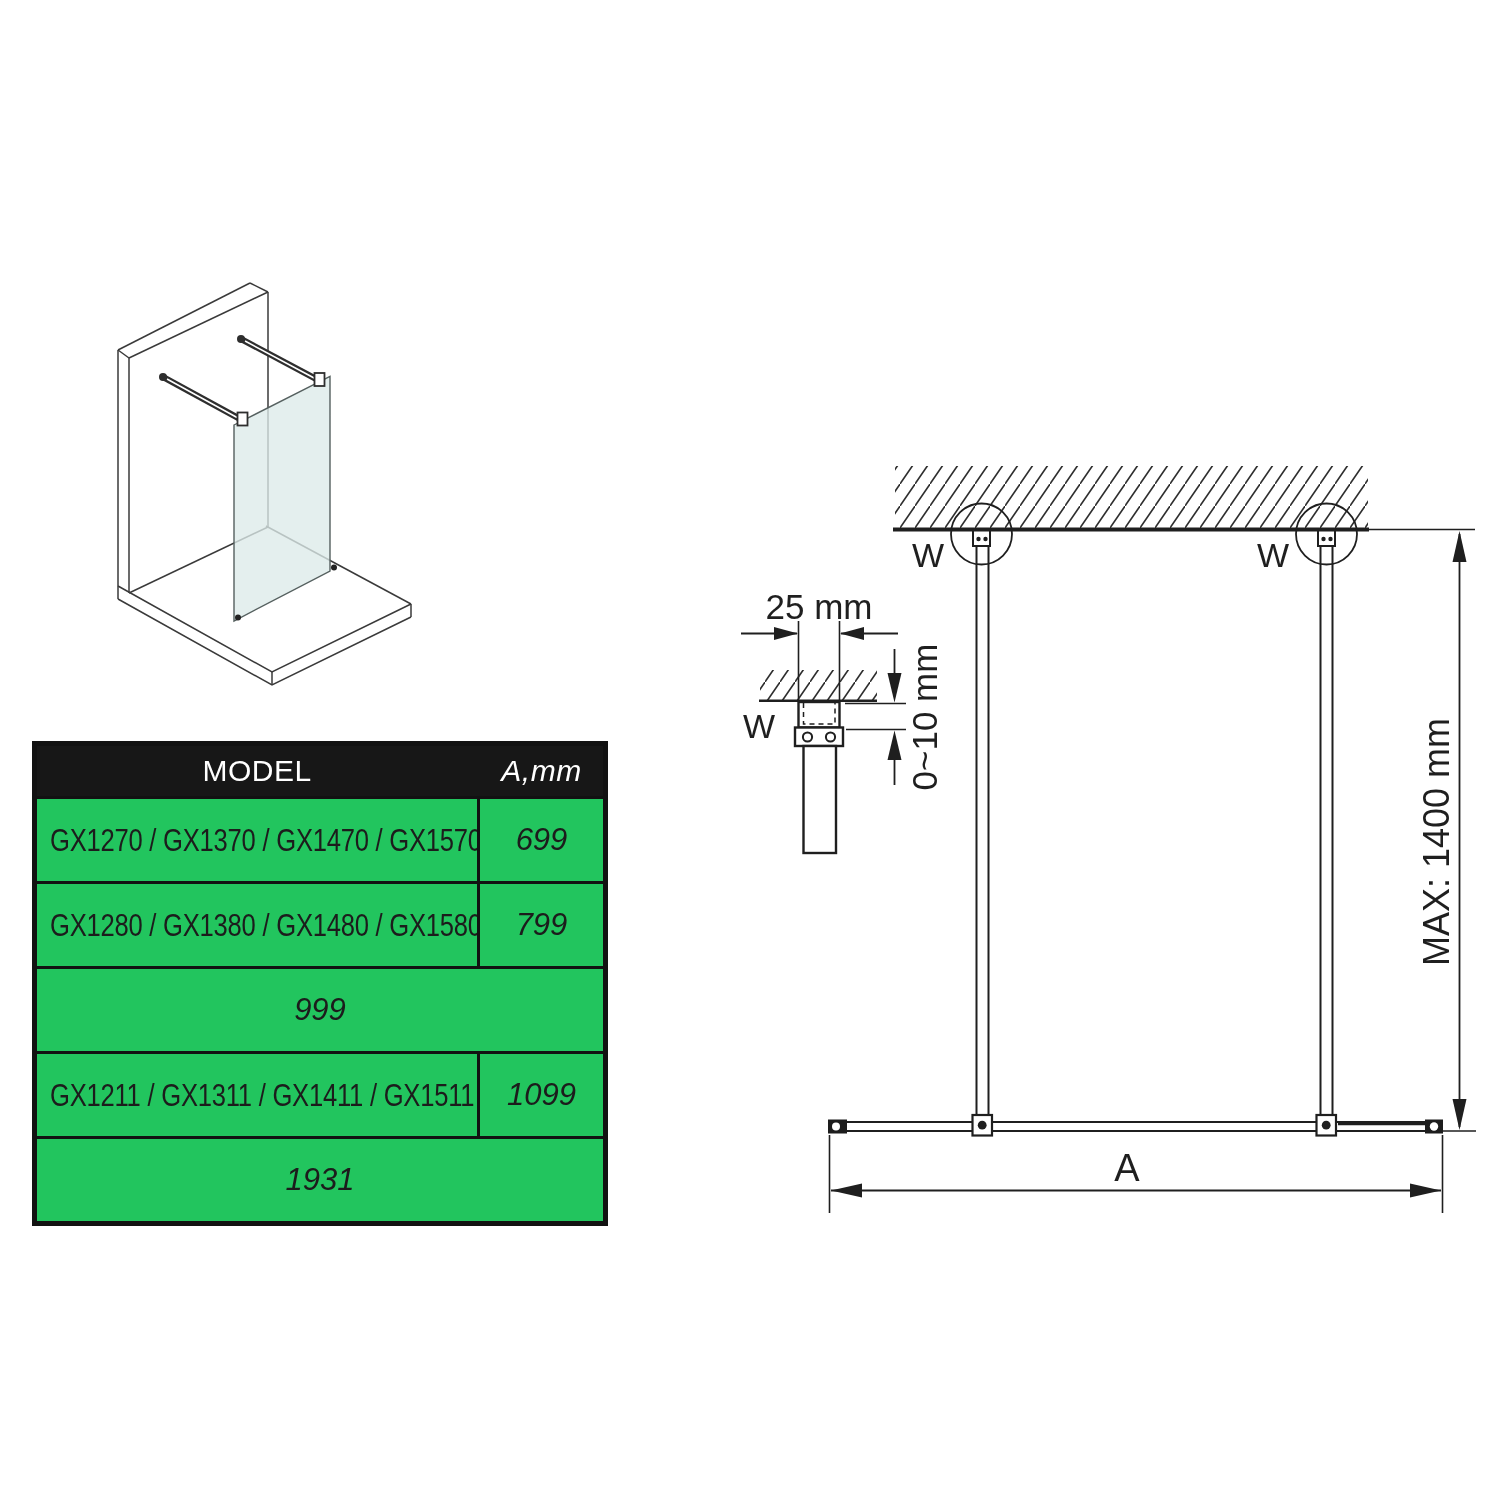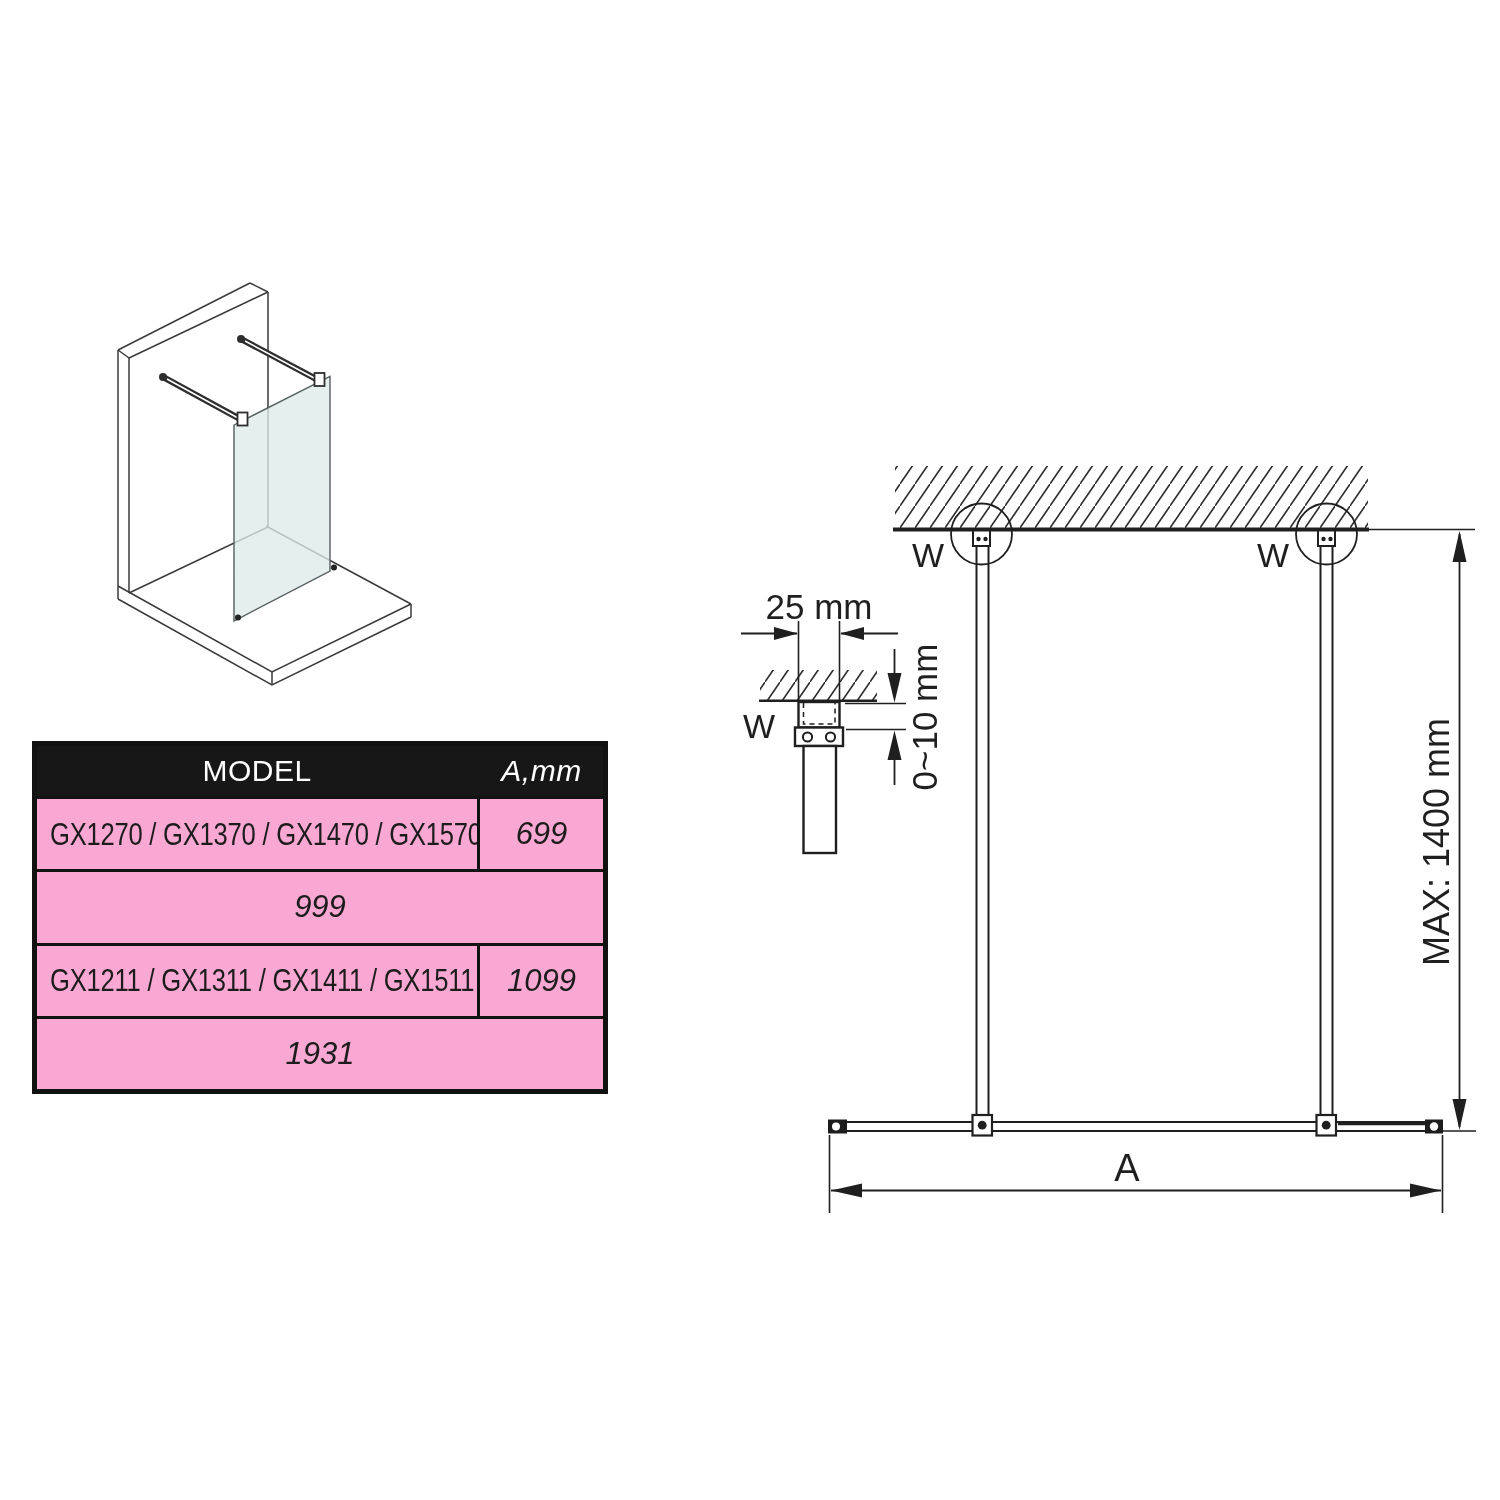--- a/index.html
+++ b/index.html
@@ -2,26 +2,26 @@
 <html><head>
 <meta charset="utf-8">
 <style>
   html,body{margin:0;padding:0;background:#fff;}
   .canvas{position:relative;width:1500px;height:1500px;background:#ffffff;overflow:hidden;
           font-family:"Liberation Sans", sans-serif;color:#1f1f1f;}
   svg{position:absolute;left:0;top:0;}
   svg text{font-family:"Liberation Sans", sans-serif;fill:#1f1f1f;}
 
   
-  .spec-table{position:absolute;left:32px;top:741px;width:576px;height:353px;
+  .spec-table{position:absolute;left:32px;top:741px;width:576px;height:485px;
               box-sizing:border-box;border:5px solid #121212;background:#fff;
               display:flex;flex-direction:column;}
   .t-head{flex:0 0 50px;display:flex;align-items:stretch;background:#171717;color:#ffffff;}
   .t-head .c-model{border-right:3px solid #171717;}
-  .t-row{flex:1;display:flex;align-items:stretch;border-top:3px solid #121212;background:#f9a8d4;}
+  .t-row{flex:1;display:flex;align-items:stretch;border-top:3px solid #121212;background:#22c55e;}
   .c-model{flex:0 0 443px;box-sizing:border-box;border-right:3px solid #121212;
            display:flex;align-items:center;padding-left:13px;overflow:hidden;}
   .t-head .c-model{justify-content:center;padding-left:0;}
   .c-val{flex:1;display:flex;align-items:center;justify-content:center;font-style:italic;}
   .model-text{font-size:32px;white-space:nowrap;letter-spacing:-0.3px;
               transform:scaleX(0.8);transform-origin:left center;color:#1c1c1c;}
   .head-text{font-size:30px;letter-spacing:0.5px;}
   .val-text{font-size:31px;color:#1c1c1c;text-align:right;}
 </style>
 </head>
@@ -181,20 +181,28 @@
 
     <div class="t-row">
       <div class="c-model">
           <span class="model-text">GX1270 / GX1370 / GX1470 / GX1570</span>
         </div>
       <div class="c-val">
           <span class="val-text">699</span>
         </div>
     </div>
     <div class="t-row">
+      <div class="c-model">
+          <span class="model-text">GX1280 / GX1380 / GX1480 / GX1580</span>
+        </div>
+      <div class="c-val">
+          <span class="val-text">799</span>
+        </div>
+    </div>
+    <div class="t-row">
       <div class="c-val">
           <span class="val-text">999</span>
         </div>
     </div>
     <div class="t-row">
       <div class="c-model">
           <span class="model-text">GX1211 / GX1311 / GX1411 / GX1511</span>
         </div>
       <div class="c-val">
           <span class="val-text">1099</span>

